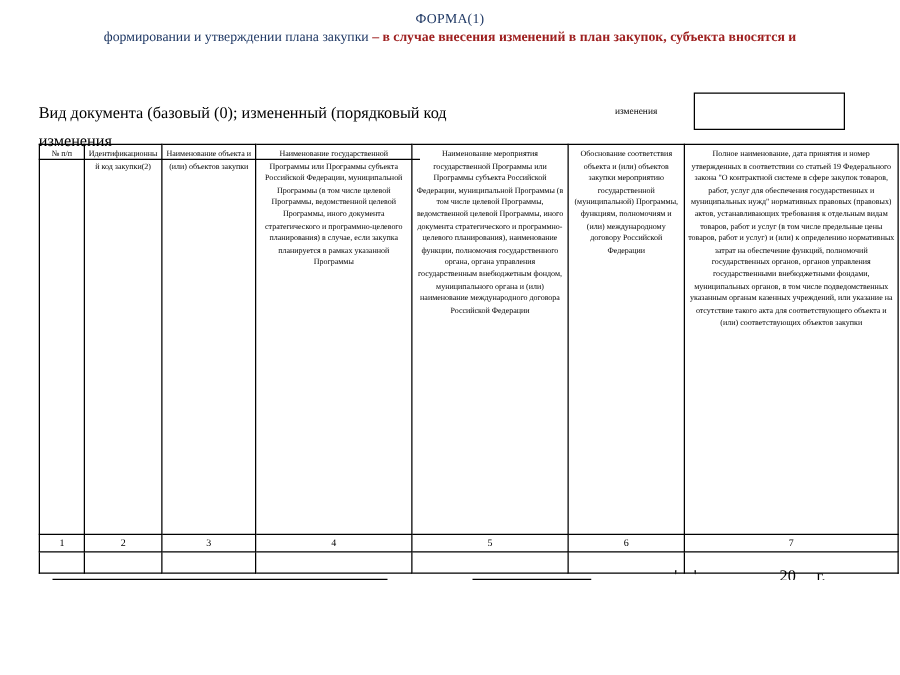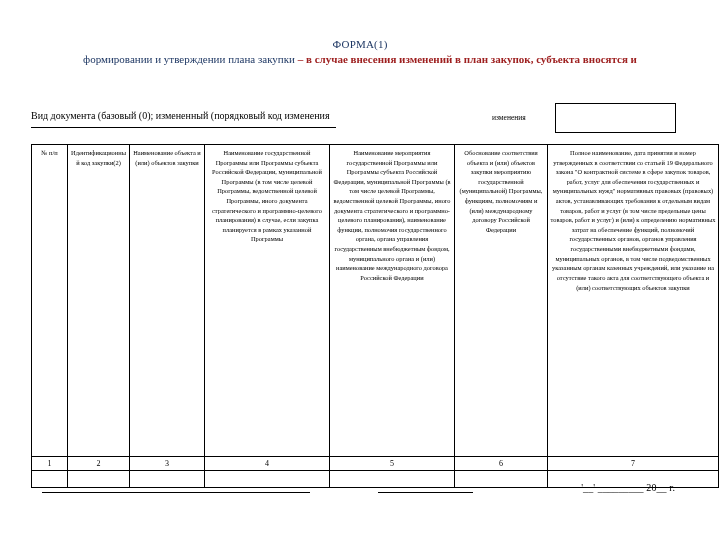--- a/index.html
+++ b/index.html
@@ -9,21 +9,20 @@
   }
   .page {
     position: relative;
     width: 720px;
     height: 464px;
     background: #ffffff;
     font-family: "Liberation Serif", "DejaVu Serif", serif;
     color: #000000;
     overflow: hidden;
     box-sizing: border-box;
-    margin-top: 29px;
   }
 
   
   .title-block {
     position: absolute;
     left: 30px;
     top: 8px;
     width: 660px;
     text-align: center;
     line-height: 1.35;
@@ -42,21 +41,21 @@
     color: #9E2020;
     font-weight: bold;
   }
 
   
   .dockind {
     position: absolute;
     left: 31px;
     top: 78px;
     width: 330px;
-    font-size: 10px;
+    font-size: 13px;
     line-height: 1.8;
     color: #000;
   }
   .dockind .rule {
     border-bottom: 1px solid #000;
     width: 305px;
     height: 1px;
     margin-top: 1px;
   }
   .chg-label {
@@ -138,22 +137,22 @@
   .blk-name  { position: absolute; left: 42px;  top: 0;  width: 268px; }
   .blk-sign1 { position: absolute; left: 378px; top: 0;  width: 95px; }
   .blk-date  { position: absolute; left: 525px; top: -9px; width: 150px; }
 
   .blk-name .cap, .blk-sign1 .cap, .blk-date .cap {
     text-align: center;
     padding-top: 2px;
     line-height: 1.6;
   }
   .date-text {
-    text-align: right;
-    font-size: 10px;
+    text-align: center;
+    font-size: 13px;
     letter-spacing: .1px;
     white-space: nowrap;
   }
 
   .row2 { position: absolute; left: 0; top: 44px; width: 720px; }
   .blk-exec  { position: absolute; left: 42px;  top: 0; width: 268px; }
   .blk-sign2 { position: absolute; left: 378px; top: 0; width: 95px; }
   .mp {
     position: absolute;
     left: 484px;

